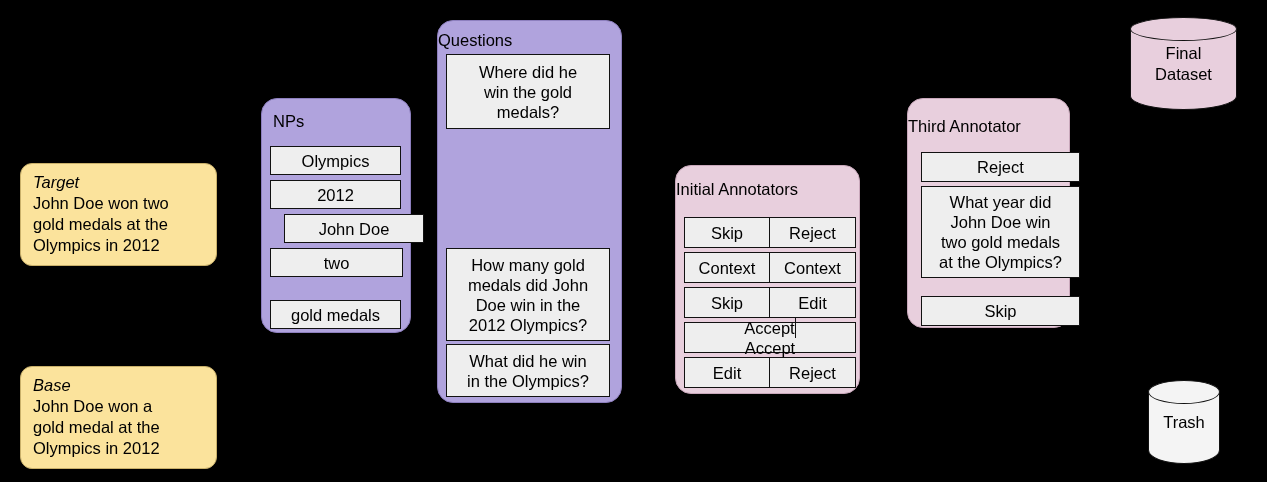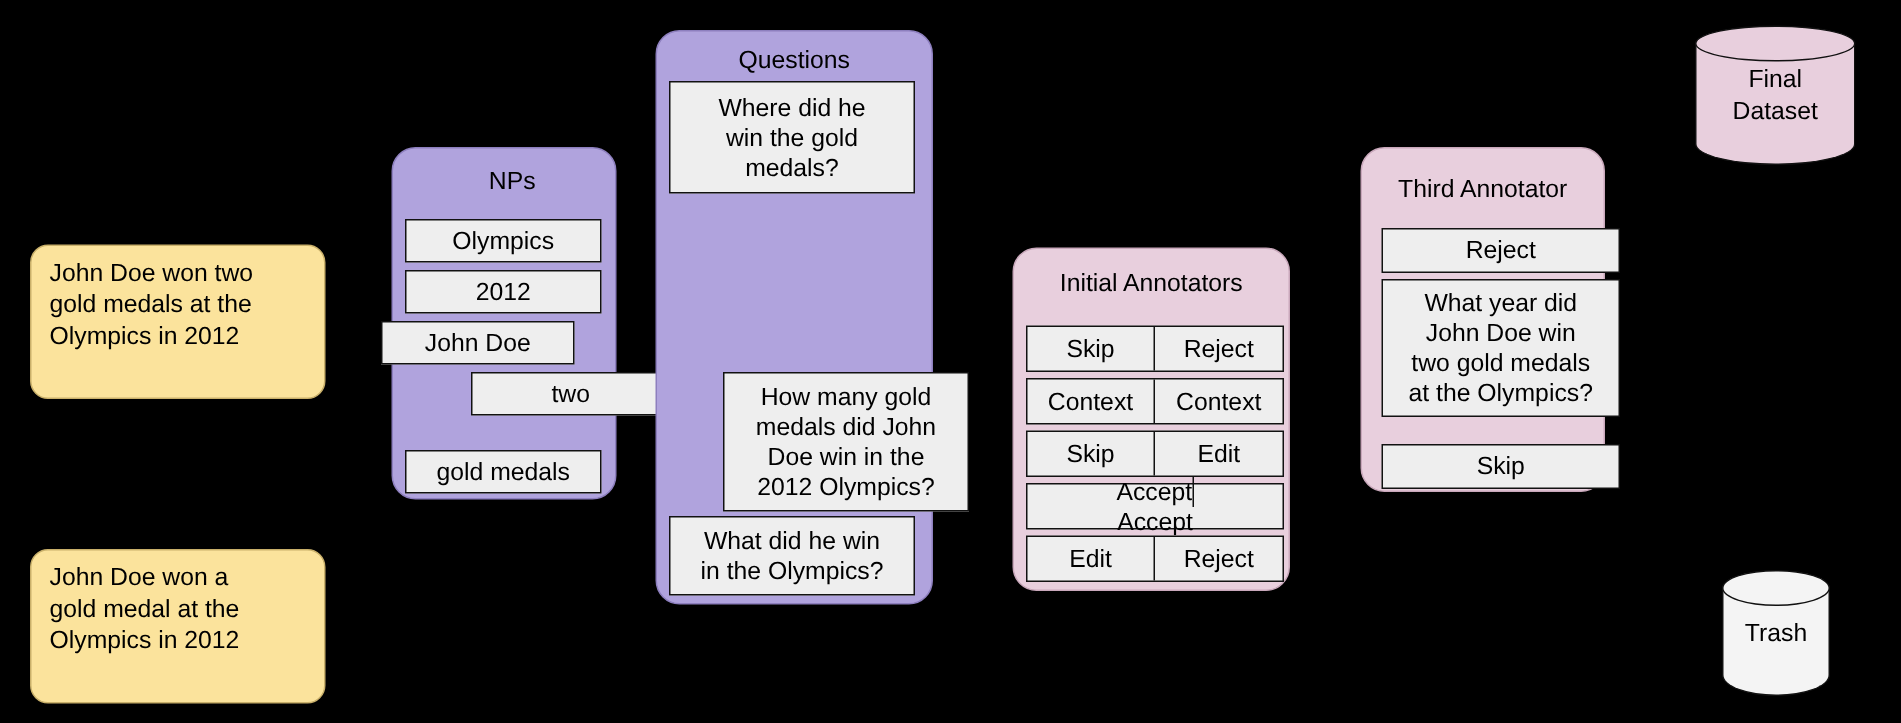--- a/index.html
+++ b/index.html
@@ -17,21 +17,21 @@
   .note .ttl{font-style:italic;display:block;}
   .note .body{display:block;white-space:pre-line;}
 
   .panel{
     position:absolute;box-sizing:border-box;
     border-radius:16px;
   }
   .panel.purple{background:#b0a3dd;border:1px solid #8d7fbe;}
   .panel.pink{background:#e8cfdd;border:1px solid #c9a8bb;}
   .panel .ptitle{
-    position:absolute;left:0;right:0;text-align:center;
+    position:absolute;left:0;right:0;
     font-size:16.5px;line-height:20px;
   }
 
   .cell{
     position:absolute;box-sizing:border-box;
     background:#eeeeee;border:1px solid #111;
     display:flex;align-items:center;justify-content:center;
     text-align:center;font-size:16.5px;line-height:20px;
     white-space:pre-line;
   }
@@ -84,47 +84,49 @@
     <line x1="856" y1="244" x2="923" y2="166" stroke="#000" stroke-width="1.4" marker-end="url(#ah)"></line>
     <line x1="856" y1="280" x2="923" y2="242" stroke="#000" stroke-width="1.4" marker-end="url(#ah)"></line>
     <line x1="856" y1="314" x2="923" y2="311" stroke="#000" stroke-width="1.4" marker-end="url(#ah)"></line>
 
     <line x1="1080" y1="167" x2="1092" y2="167" stroke="#000" stroke-width="1.4"></line>
     <line x1="1080" y1="251" x2="1092" y2="251" stroke="#000" stroke-width="1.4"></line>
     <line x1="1080" y1="311" x2="1092" y2="311" stroke="#000" stroke-width="1.4"></line>
   </svg>
 
   <div class="note" style="left:20px;top:163px;width:197px;height:103px;">
+    <span class="ttl">Target</span>
     <span class="body">John Doe won two
 gold medals at the
 Olympics in 2012</span>
   </div>
 
   <div class="note" style="left:20px;top:366px;width:197px;height:103px;">
+    <span class="ttl">Base</span>
     <span class="body">John Doe won a
 gold medal at the
 Olympics in 2012</span>
   </div>
 
   <div class="panel purple" style="left:261px;top:98px;width:150px;height:235px;">
     <div class="ptitle" style="top:12px;padding-left:11px;">NPs</div>
   </div>
   <div class="cell" style="left:270px;top:146px;width:131px;height:29px;">Olympics</div>
   <div class="cell" style="left:270px;top:180px;width:131px;height:29px;">2012</div>
-  <div class="cell" style="left:254px;top:214px;width:129px;height:29px;">John Doe</div>
-  <div class="cell" style="left:270px;top:248px;width:133px;height:29px;margin-left:44px;">two</div>
+  <div class="cell" style="left:284px;top:214px;width:140px;height:29px;">John Doe</div>
+  <div class="cell" style="left:270px;top:248px;width:133px;height:29px;">two</div>
   <div class="cell" style="left:270px;top:300px;width:131px;height:29px;">gold medals</div>
 
   <div class="panel purple" style="left:437px;top:20px;width:185px;height:383px;">
     <div class="ptitle" style="top:9px;">Questions</div>
   </div>
   <div class="cell" style="left:446px;top:54px;width:164px;height:75px;">Where did he
 win the gold
 medals?</div>
-  <div class="cell" style="left:446px;top:248px;width:164px;height:93px;margin-left:36px;">How many gold
+  <div class="cell" style="left:446px;top:248px;width:164px;height:93px;">How many gold
 medals did John
 Doe win in the
 2012 Olympics?</div>
   <div class="cell" style="left:446px;top:344px;width:164px;height:53px;">What did he win
 in the Olympics?</div>
 
   <div class="panel pink" style="left:675px;top:165px;width:185px;height:229px;">
     <div class="ptitle" style="top:13px;">Initial Annotators</div>
   </div>
   <div class="cell split" style="left:684px;top:217px;width:172px;height:31px;">

